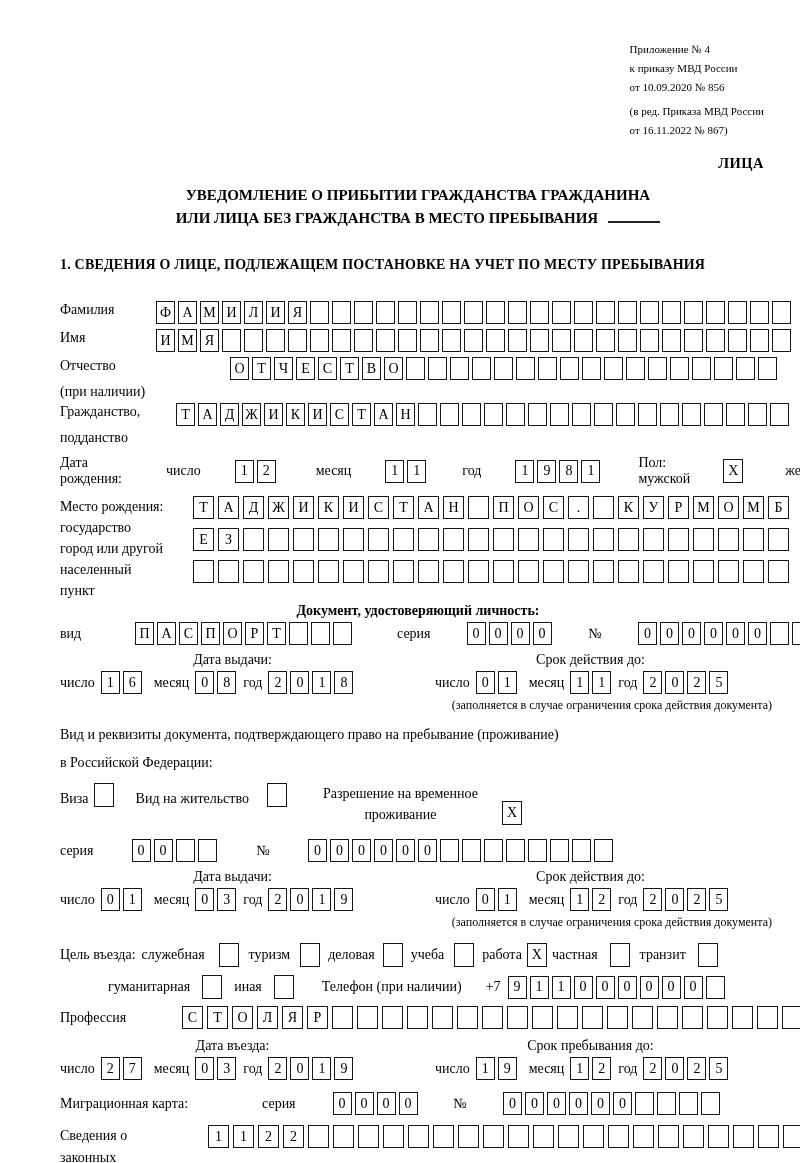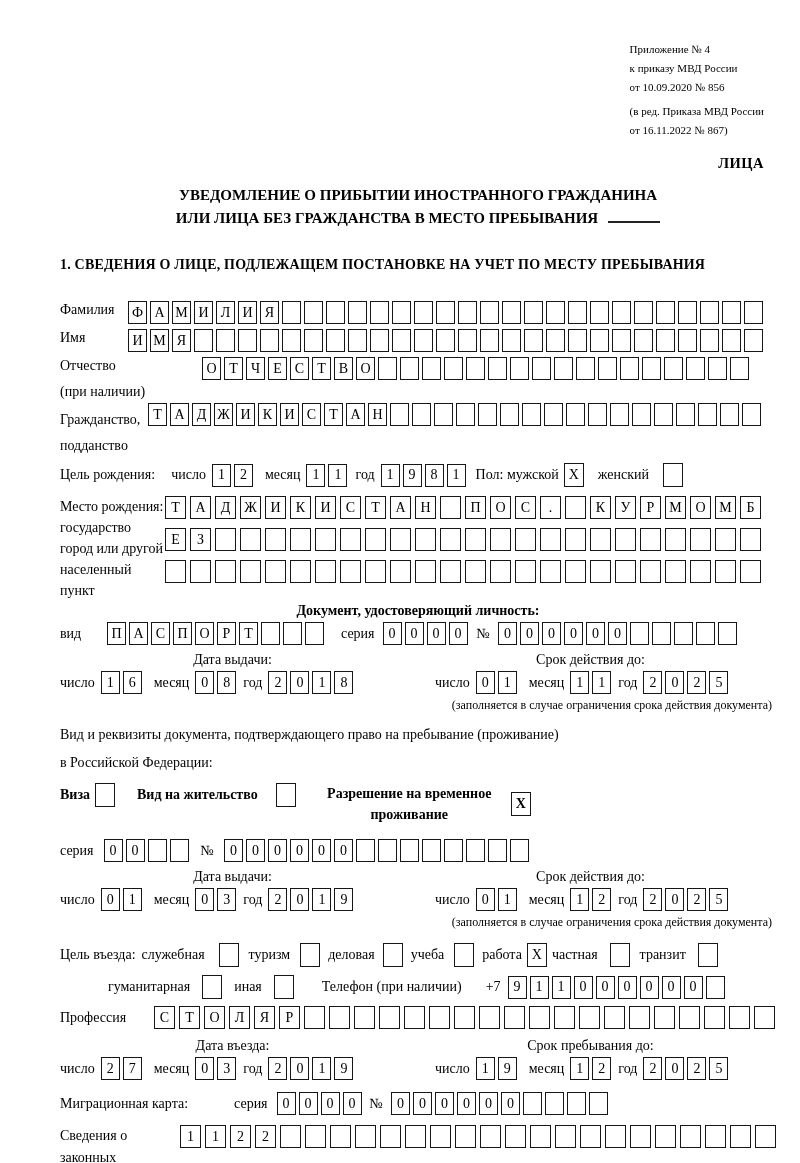--- a/index.html
+++ b/index.html
@@ -12,41 +12,41 @@
   
   .hdr{display:flex;justify-content:flex-end;}
   .hdr-inner{font-size:11px;line-height:19px;text-align:left;margin-right:12px;}
   .amend{margin-top:5px;}
   .forma{text-align:right;font-weight:bold;margin:15px 12px 0 0;font-size:14.5px;letter-spacing:.5px;}
   
   .title{text-align:center;font-weight:bold;font-size:15px;line-height:23px;margin-top:12px;}
   .uline{display:inline-block;width:52px;border-bottom:2px solid #222;margin-left:10px;height:12px;}
   .sec1{font-weight:bold;font-size:14px;margin-top:27px;letter-spacing:.2px;white-space:nowrap;}
   
-  .row{display:flex;align-items:flex-start;}
+  .row{display:flex;align-items:flex-start;gap:28px;}
   .lbl{flex:none;line-height:18px;}
   .cells{display:flex;gap:3px;flex-wrap:nowrap;}
   .cell{flex:none;box-sizing:border-box;width:19px;height:23px;border:1.5px solid #161616;
         display:flex;align-items:center;justify-content:center;font-size:14px;background:#fff;}
   .cells.wide{gap:4px}
   .cells.wide .cell{width:21px;}
   .cb{flex:none;box-sizing:border-box;width:20px;height:24px;border:1.5px solid #161616;
       display:flex;align-items:center;justify-content:center;font-size:14px;background:#fff;}
   
   .dcols{display:flex;margin-top:7px;}
   .dcol1{width:345px;flex:none;}
   .dcol2{flex:1;}
   .dhead{text-align:center;font-size:14px;}
   .dline{display:flex;align-items:center;margin-top:3px;}
   .dlab{margin-right:6px;}
   .dgap{margin-left:12px;}
   .dnote{font-size:12px;text-align:right;margin-top:4px;margin-right:4px;}
   
   .opts{display:flex;align-items:flex-start;margin-top:6px;}
-  .opt{display:flex;align-items:center;font-weight:bold;}
+  .opt{display:flex;align-items:flex-end;}
   .optlbl{text-align:center;line-height:21px;}
   
   .center-bold{text-align:center;font-weight:bold;font-size:14px;}
   .goal-row{display:flex;align-items:center;white-space:nowrap;}
 </style>
 </head>
 <body>
 
 <div class="page">
 
@@ -58,21 +58,21 @@
       <div class="amend">
         <div>(в ред. Приказа МВД России</div>
         <div>от 16.11.2022 № 867)</div>
       </div>
     </div>
   </div>
 
   <div class="forma">ЛИЦА</div>
 
   <div class="title">
-    <div>УВЕДОМЛЕНИЕ О ПРИБЫТИИ ИНОСТРАННОГО ГРАЖДАНИНА</div>
+    <div>УВЕДОМЛЕНИЕ О ПРИБЫТИИ ГРАЖДАНСТВА ГРАЖДАНИНА</div>
     <div>
       <span>ИЛИ ЛИЦА БЕЗ ГРАЖДАНСТВА В МЕСТО ПРЕБЫВАНИЯ</span><span class="uline"></span>
     </div>
   </div>
 
   <div class="sec1">1. СВЕДЕНИЯ О ЛИЦЕ, ПОДЛЕЖАЩЕМ ПОСТАНОВКЕ НА УЧЕТ ПО МЕСТУ ПРЕБЫВАНИЯ</div>
 
   <div class="row" style="margin-top:28px;">
     <div class="lbl" style="width:68px;">Фамилия</div>
     <div class="cells">
@@ -171,21 +171,21 @@
         <span class="cell"></span>
         <span class="cell"></span>
         <span class="cell"></span>
         <span class="cell"></span>
         <span class="cell"></span>
         <span class="cell"></span>
       </div>
   </div>
 
   <div class="row" style="margin-top:2px;">
-    <div class="lbl" style="width:88px;margin-top:8px;">
+    <div class="lbl" style="width:88px;">
       <div>Гражданство,</div>
       <div style="margin-top:8px;">подданство</div>
     </div>
     <div class="cells">
         <span class="cell">Т</span>
         <span class="cell">А</span>
         <span class="cell">Д</span>
         <span class="cell">Ж</span>
         <span class="cell">И</span>
         <span class="cell">К</span>
@@ -208,21 +208,21 @@
         <span class="cell"></span>
         <span class="cell"></span>
         <span class="cell"></span>
         <span class="cell"></span>
         <span class="cell"></span>
         <span class="cell"></span>
       </div>
   </div>
 
   <div class="row" style="margin-top:8px;align-items:center;">
-    <span>Цель рождения:</span>
+    <span>Дата рождения:</span>
     <span class="dlab" style="margin-left:16px;">число</span>
     <div class="cells">
         <span class="cell">1</span>
         <span class="cell">2</span>
       </div>
     <span class="dlab dgap">месяц</span>
     <div class="cells">
         <span class="cell">1</span>
         <span class="cell">1</span>
       </div>

